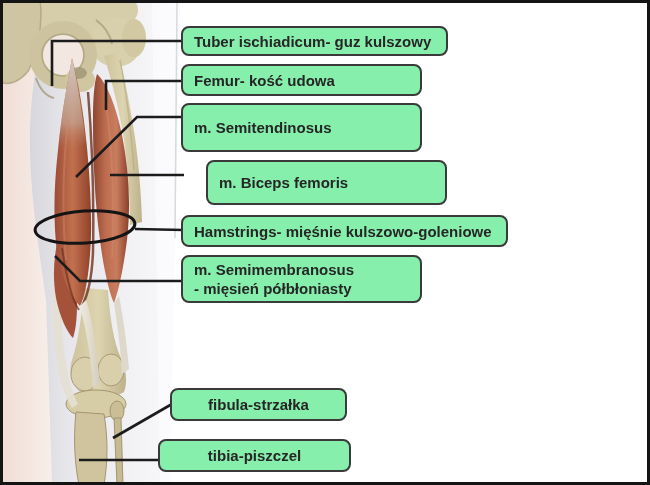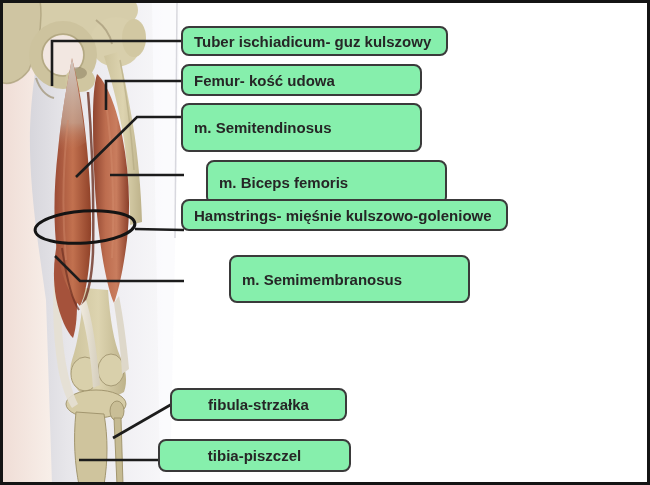--- a/index.html
+++ b/index.html
@@ -150,26 +150,27 @@
   </div>
 
   <div class="label-box" style="left:181px;top:103px;width:241px;height:49px;">
     <span>m. Semitendinosus</span>
   </div>
 
   <div class="label-box" style="left:181px;top:160px;width:241px;height:45px;margin-left:25px;">
     <span>m. Biceps femoris</span>
   </div>
 
-  <div class="label-box" style="left:181px;top:199px;width:327px;height:32px;">
+  <div class="label-box" style="left:181px;top:215px;width:327px;height:32px;">
     <span>Hamstrings- mięśnie kulszowo-goleniowe</span>
   </div>
 
-  <div class="label-box" style="left:181px;top:255px;width:241px;height:48px;margin-left:48px;">
+  <div class="label-box" style="left:181px;top:255px;width:241px;height:48px;">
     <span>m. Semimembranosus</span>
+    <span>- mięsień półbłoniasty</span>
   </div>
 
   <div class="label-box centered" style="left:170px;top:388px;width:177px;height:33px;">
     <span>fibula-strzałka</span>
   </div>
 
   <div class="label-box centered" style="left:158px;top:439px;width:193px;height:33px;">
     <span>tibia-piszczel</span>
   </div>
 

